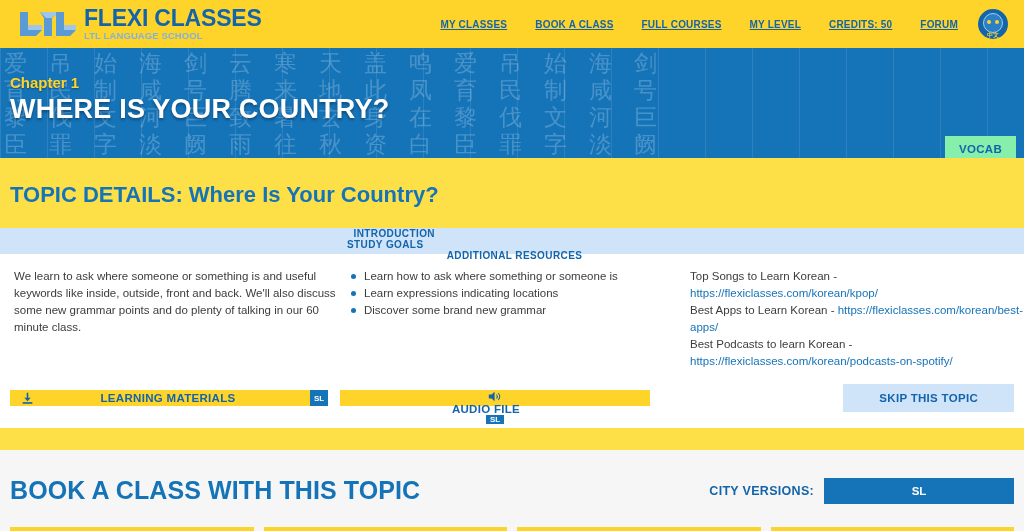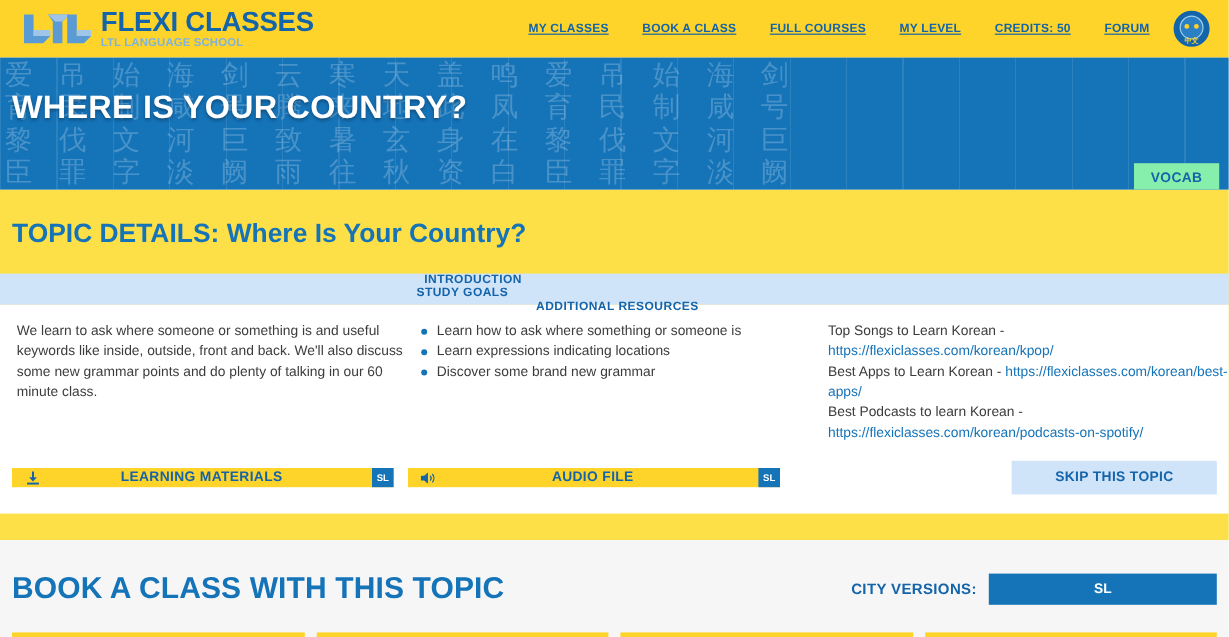--- a/index.html
+++ b/index.html
@@ -236,21 +236,21 @@
   }
   .action-btn {
     height: 16px;
     background: #ffd42a;
     display: flex;
     align-items: center;
     cursor: pointer;
     position: relative;
   }
   .ab-wide { width: 318px; }
-  .ab-mid  { width: 310px; }
+  .ab-mid  { width: 310px; flex-direction: column; }
   .ab-icon {
     width: 34px;
     display: flex;
     align-items: center;
     justify-content: center;
     color: #1464aa;
     font-size: 13px;
   }
   .ab-label {
     flex: 1;
@@ -377,20 +377,21 @@
 </div>
 
 <div class="hero">
   <div class="hero-pattern">爱吊始海剑云寒天盖鸣爱吊始海剑
 育民制咸号腾来地此凤育民制咸号
 黎伐文河巨致暑玄身在黎伐文河巨
 臣罪字淡阙雨往秋资白臣罪字淡阙
 巨周乃鳞珠露秋宇四白巨周乃鳞珠</div>
   <div class="hero-grid"></div>
   <div class="hero-inner">
+    <div class="chapter-label">Chapter 1</div>
     <div class="hero-title">WHERE IS YOUR COUNTRY?</div>
   </div>
   <div class="vocab-btn">VOCAB</div>
 </div>
 
 <section class="details-section">
   <h2 class="details-heading">TOPIC DETAILS: Where Is Your Country?</h2>
 
   <div class="col-head-row">
     <div class="col-head c1">INTRODUCTION</div>

